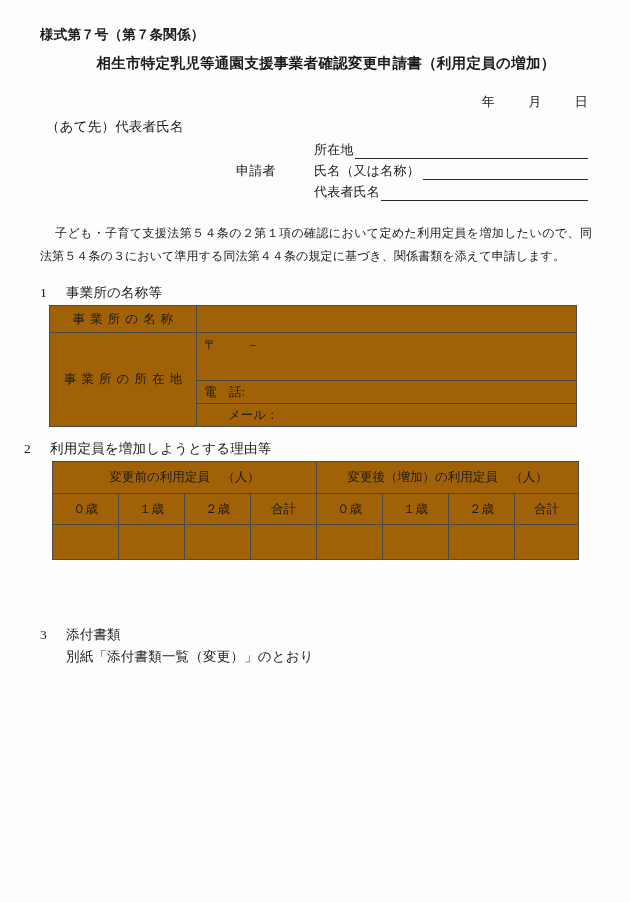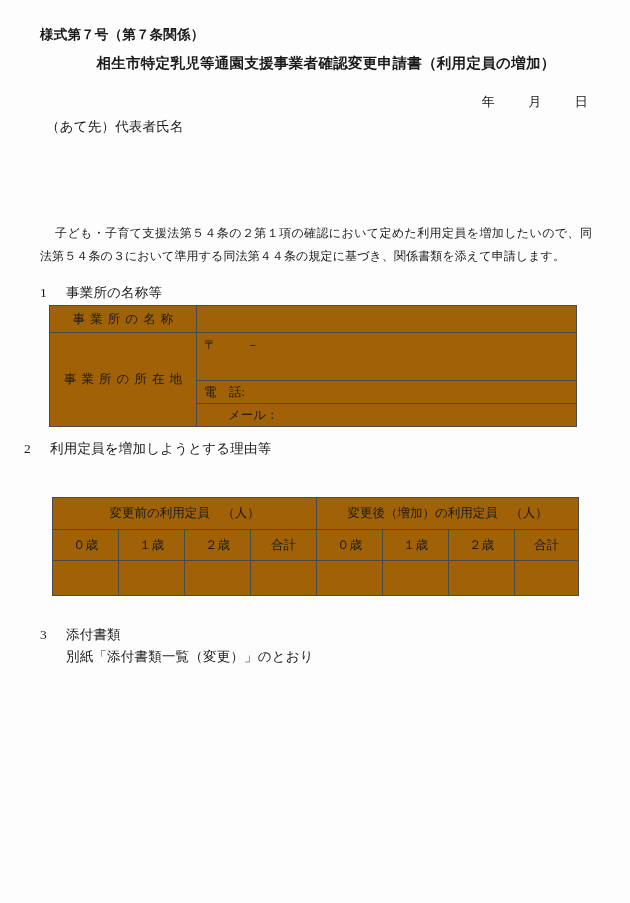--- a/index.html
+++ b/index.html
@@ -140,21 +140,21 @@
   }
   .zip-mark { letter-spacing: 0; }
   .zip-gap { display: inline-block; width: 30px; }
 
   
   #table-facility { left: 49px; top: 305px; width: 527px; }
   #table-facility col.c-label { width: 147px; }
   #table-facility col.c-value { width: 380px; }
 
   
-  #table-capacity { left: 52px; top: 461px; width: 526px; margin-top: 36px; }
+  #table-capacity { left: 52px; top: 461px; width: 526px; }
   #table-capacity td.hdr-group,
   #table-capacity td.hdr-age { text-align: center; }
   #table-capacity .reason-label {
     display: block;
     text-align: center;
     line-height: 19px;
     letter-spacing: 2px;
     text-indent: 2px;
     font-size: 12.5px;
     padding: 3px 2px;
@@ -178,20 +178,41 @@
   <div class="abs date-line nowrap">
     <span>年</span>
     <span class="gap"></span>
     <span>月</span>
     <span class="gap"></span>
     <span>日</span>
   </div>
 
   <div class="abs addressee nowrap">（あて先）代表者氏名</div>
 
+  <div class="abs applicant-block">
+
+    <div class="app-row">
+      <span class="app-prefix"></span>
+      <span class="app-label">所在地</span>
+      <span class="app-rule tight"></span>
+    </div>
+
+    <div class="app-row">
+      <span class="app-prefix">申請者</span>
+      <span class="app-label">氏名（又は名称）</span>
+      <span class="app-rule"></span>
+    </div>
+
+    <div class="app-row">
+      <span class="app-prefix"></span>
+      <span class="app-label">代表者氏名</span>
+      <span class="app-rule tight"></span>
+    </div>
+
+  </div>
 
   <div class="abs body-para">子ども・子育て支援法第５４条の２第１項の確認において定めた利用定員を増加したいので、同法第５４条の３において準用する同法第４４条の規定に基づき、関係書類を添えて申請します。</div>
 
   <div class="abs section-heading nowrap" style="left:40px; top:284px;">
     <span class="num">1</span><span>事業所の名称等</span>
   </div>
 
   <table class="abs form-table" id="table-facility">
     <colgroup>
       <col class="c-label">

